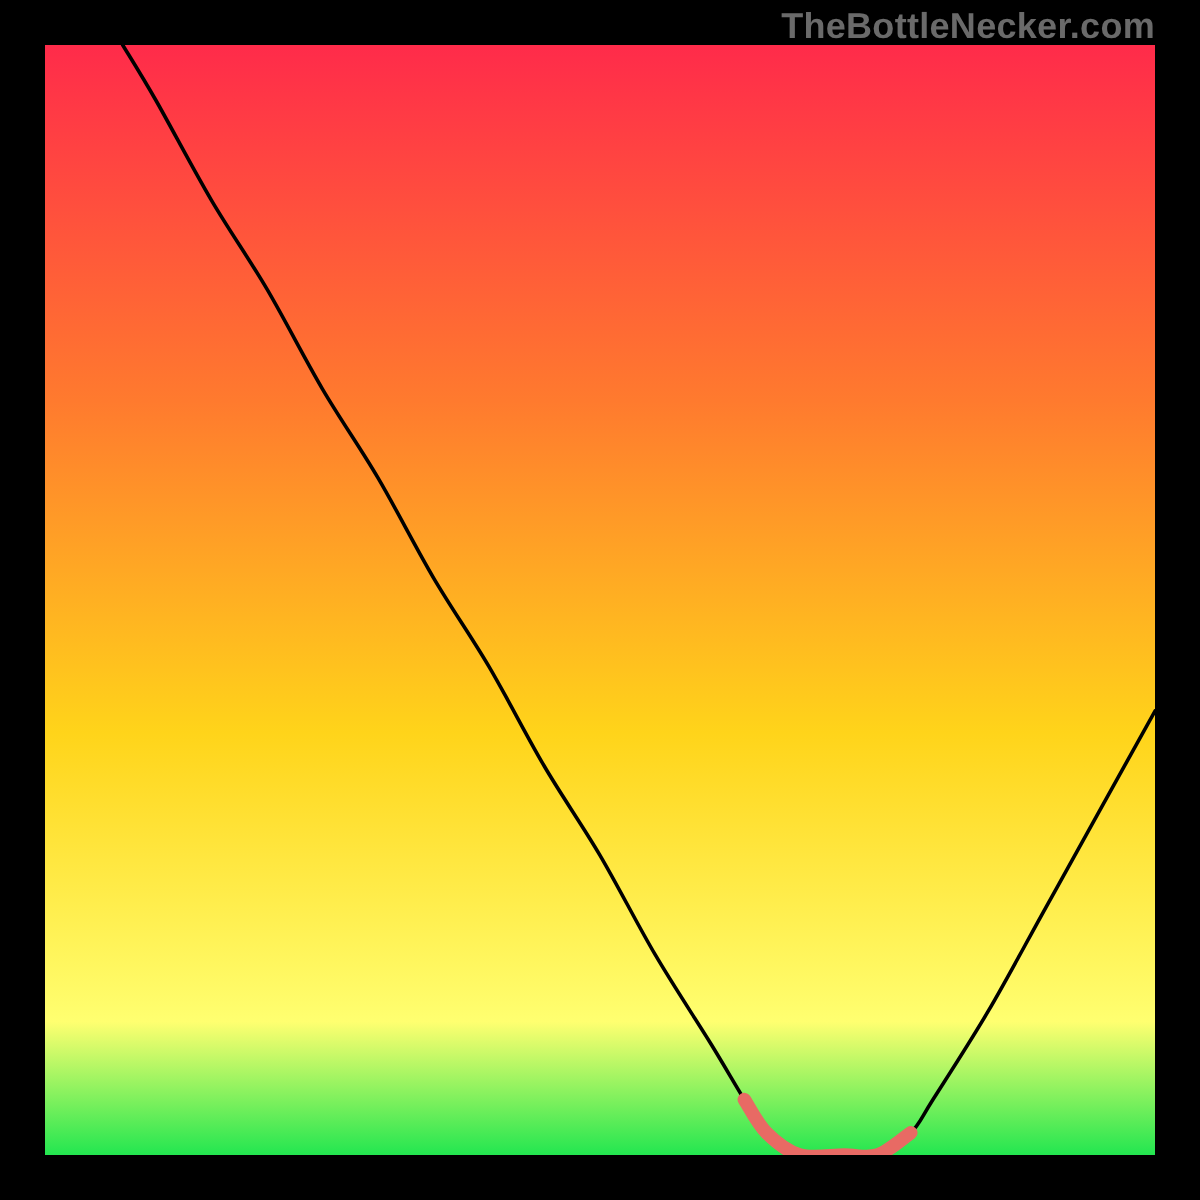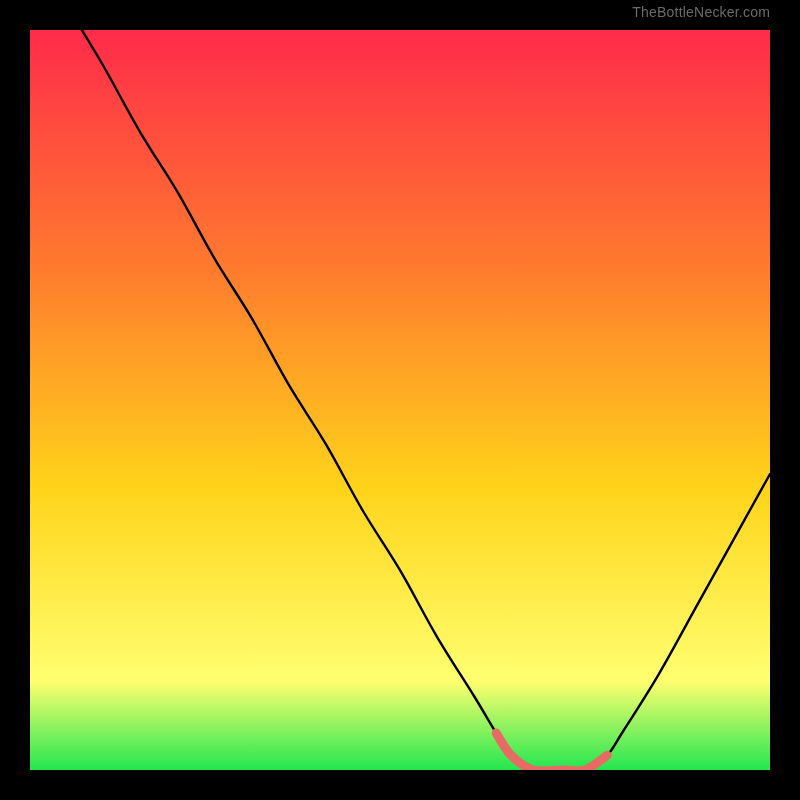--- a/index.html
+++ b/index.html
@@ -30,22 +30,22 @@
     left: 0;
     top: 0;
     width: 100%;
     height: 100%;
   }
   .watermark {
     position: absolute;
     top: 4px;
     right: 30px;
     font-family: Arial, Helvetica, sans-serif;
-    font-size: 14px;
-    font-weight: 400;
+    font-size: 24px;
+    font-weight: 700;
     color: #6a6a6a;
     letter-spacing: 0.2px;
   }
 </style>
 </head>
 <body>
 
 <div class="frame">
   <svg class="gradient" viewBox="0 0 740 740" preserveAspectRatio="none">
     <defs>

